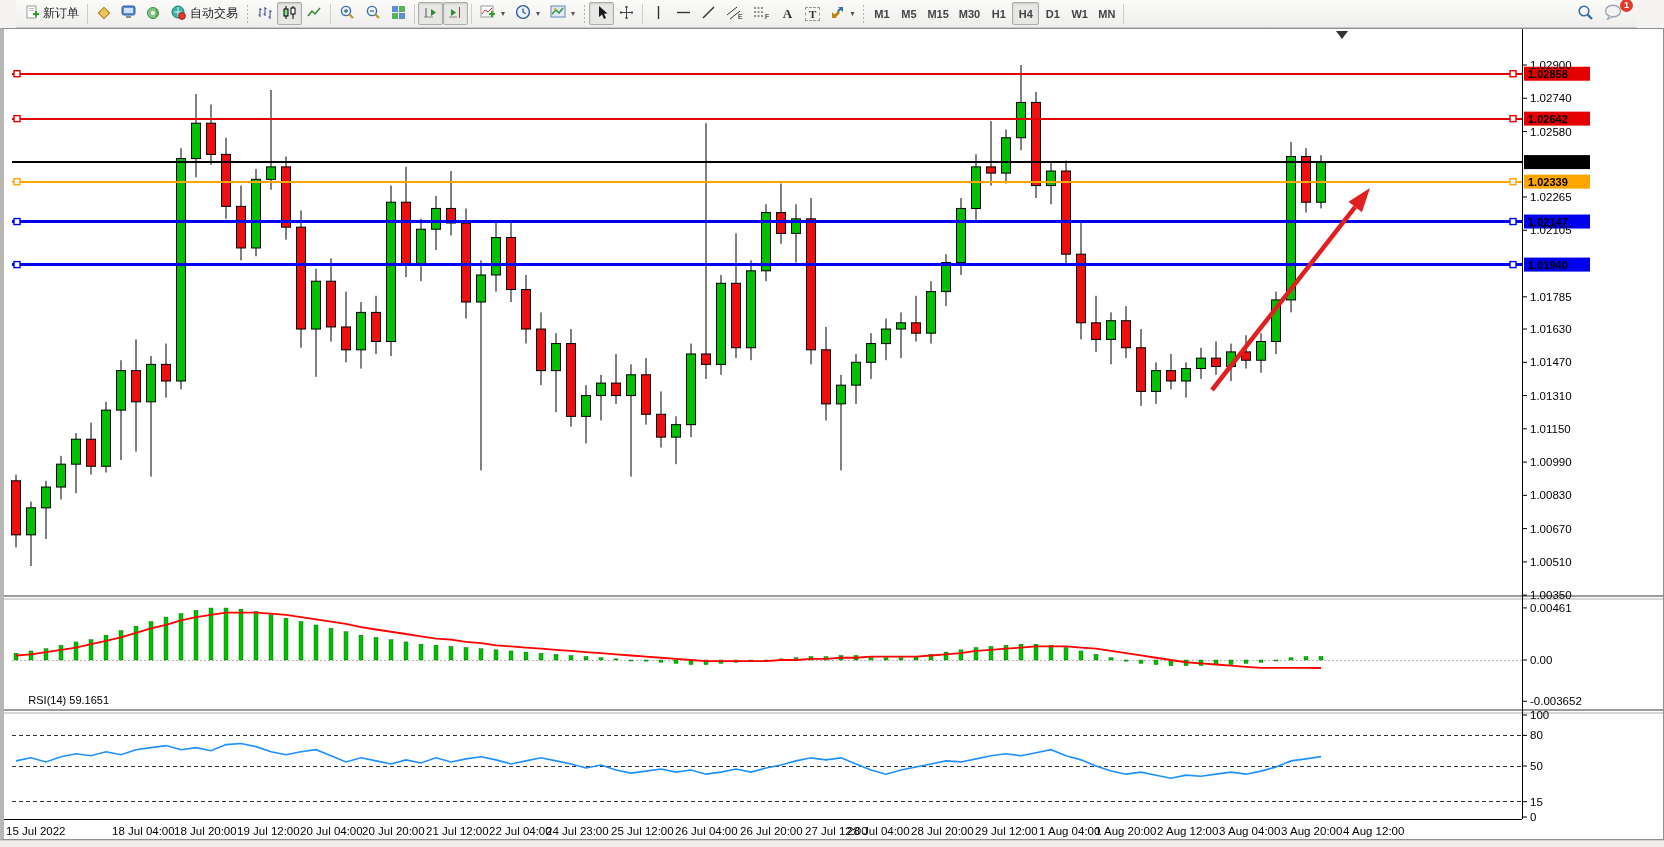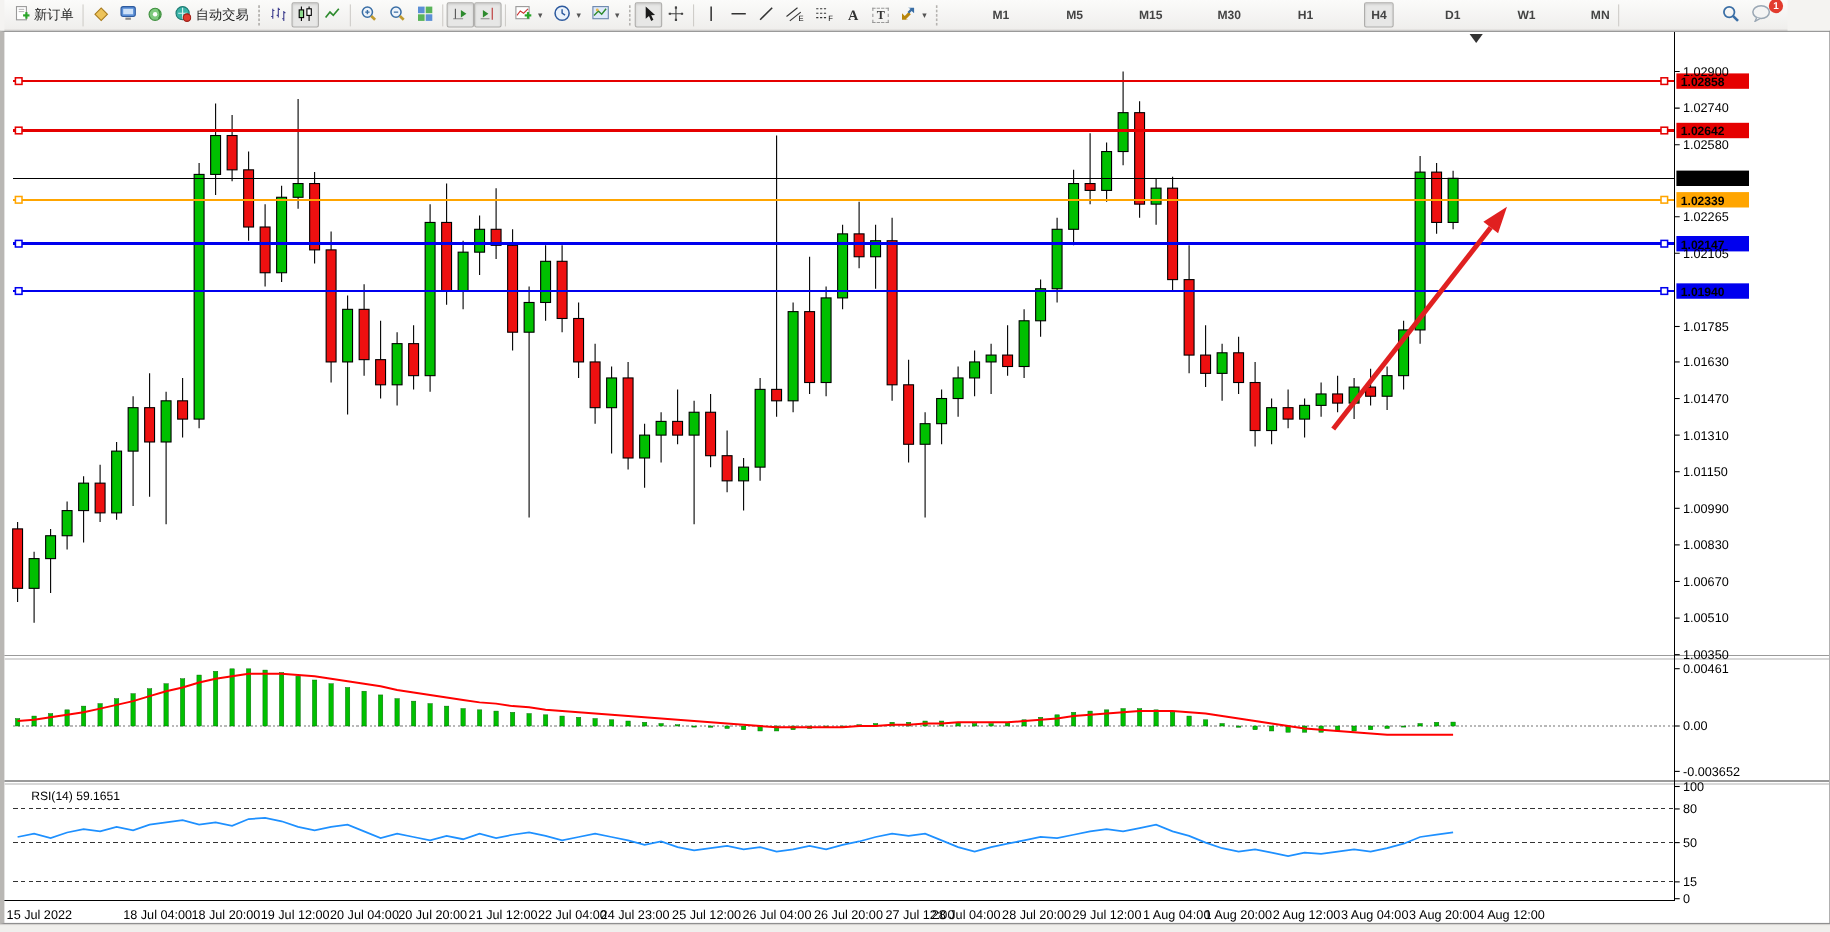--- a/index.html
+++ b/index.html
@@ -1,30 +1,30 @@
 <!DOCTYPE html>
 <html><head>
 <meta charset="utf-8">
 <style>
   html,body{margin:0;padding:0;background:#e8e8e8;}
   *{box-sizing:border-box;}
   #app{position:relative;width:1664px;height:847px;background:#f4f3f1;overflow:hidden;
        font-family:"Liberation Sans",sans-serif;}
   
-  .toolbar{position:absolute;top:0;left:4px;width:1621px;height:28px;background:linear-gradient(#fbfbfa,#efeeec);
+  .toolbar{position:absolute;top:0;left:16px;width:1621px;height:28px;background:linear-gradient(#fbfbfa,#efeeec);
            border-bottom:1px solid #c9c7c4;display:flex;align-items:center;padding:0 4px;}
   .tbtn{height:23px;min-width:25px;display:flex;align-items:center;justify-content:center;gap:4px;
         background:transparent;border:1px solid transparent;border-radius:2px;font:12px "Liberation Sans",sans-serif;
         color:#222;padding:0 4px;cursor:default;}
   .tbtn.pressed{background:#e7e7e6;border:1px solid #aeadab;box-shadow:inset 0 1px 2px rgba(0,0,0,.12);}
   .sep{width:1px;height:20px;background:#cfcdc9;margin:0 3px;flex:0 0 auto;}
   .grip{width:3px;height:20px;margin:0 3px;background-image:radial-gradient(#b5b3b0 34%,transparent 36%);
         background-size:3px 4px;flex:0 0 auto;}
   .caret{font-size:8px;color:#555;margin-left:1px;}
-  .tf{font-weight:bold;font-size:11px;color:#444;min-width:27px;margin-left:40px;}
+  .tf{font-weight:bold;font-size:11px;color:#444;min-width:27px;}
   .spacer{flex:1;}
   .badge{position:absolute;top:-4px;right:-7px;width:13px;height:13px;border-radius:50%;background:#e23b2e;
          color:#fff;font:bold 9px/13px "Liberation Sans",sans-serif;text-align:center;}
   .relwrap{position:relative;}
   
   .chart{position:absolute;top:28px;left:0;width:1664px;height:812px;background:#fff;
          border:1px solid #8f8f8f;border-left:4px solid #b9b7b4;}
   .chart svg{display:block;}
   .paneLabel{position:absolute;left:6px;font:12px "Liberation Sans",sans-serif;color:#000;white-space:pre;}
   .paneLabel .tri{font-size:9px;margin-right:4px;}
@@ -623,19 +623,19 @@
         <text x="1035" y="835" font-size="11.5">1 Aug 04:00</text>
         <text x="1091" y="835" font-size="11.5">1 Aug 20:00</text>
         <text x="1153" y="835" font-size="11.5">2 Aug 12:00</text>
         <text x="1215" y="835" font-size="11.5">3 Aug 04:00</text>
         <text x="1277" y="835" font-size="11.5">3 Aug 20:00</text>
         <text x="1339" y="835" font-size="11.5">4 Aug 12:00</text>
       </svg>
 
 
 
-    <div class="paneLabel" style="top:677px;font-size:11px;">
+    <div class="paneLabel" style="top:653px;font-size:11px;">
       <span>RSI(14)</span>&nbsp;<span>59.1651</span>
     </div>
   </div>
 
   <div class="statusbar"></div>
 </div>
 
 </body></html>

